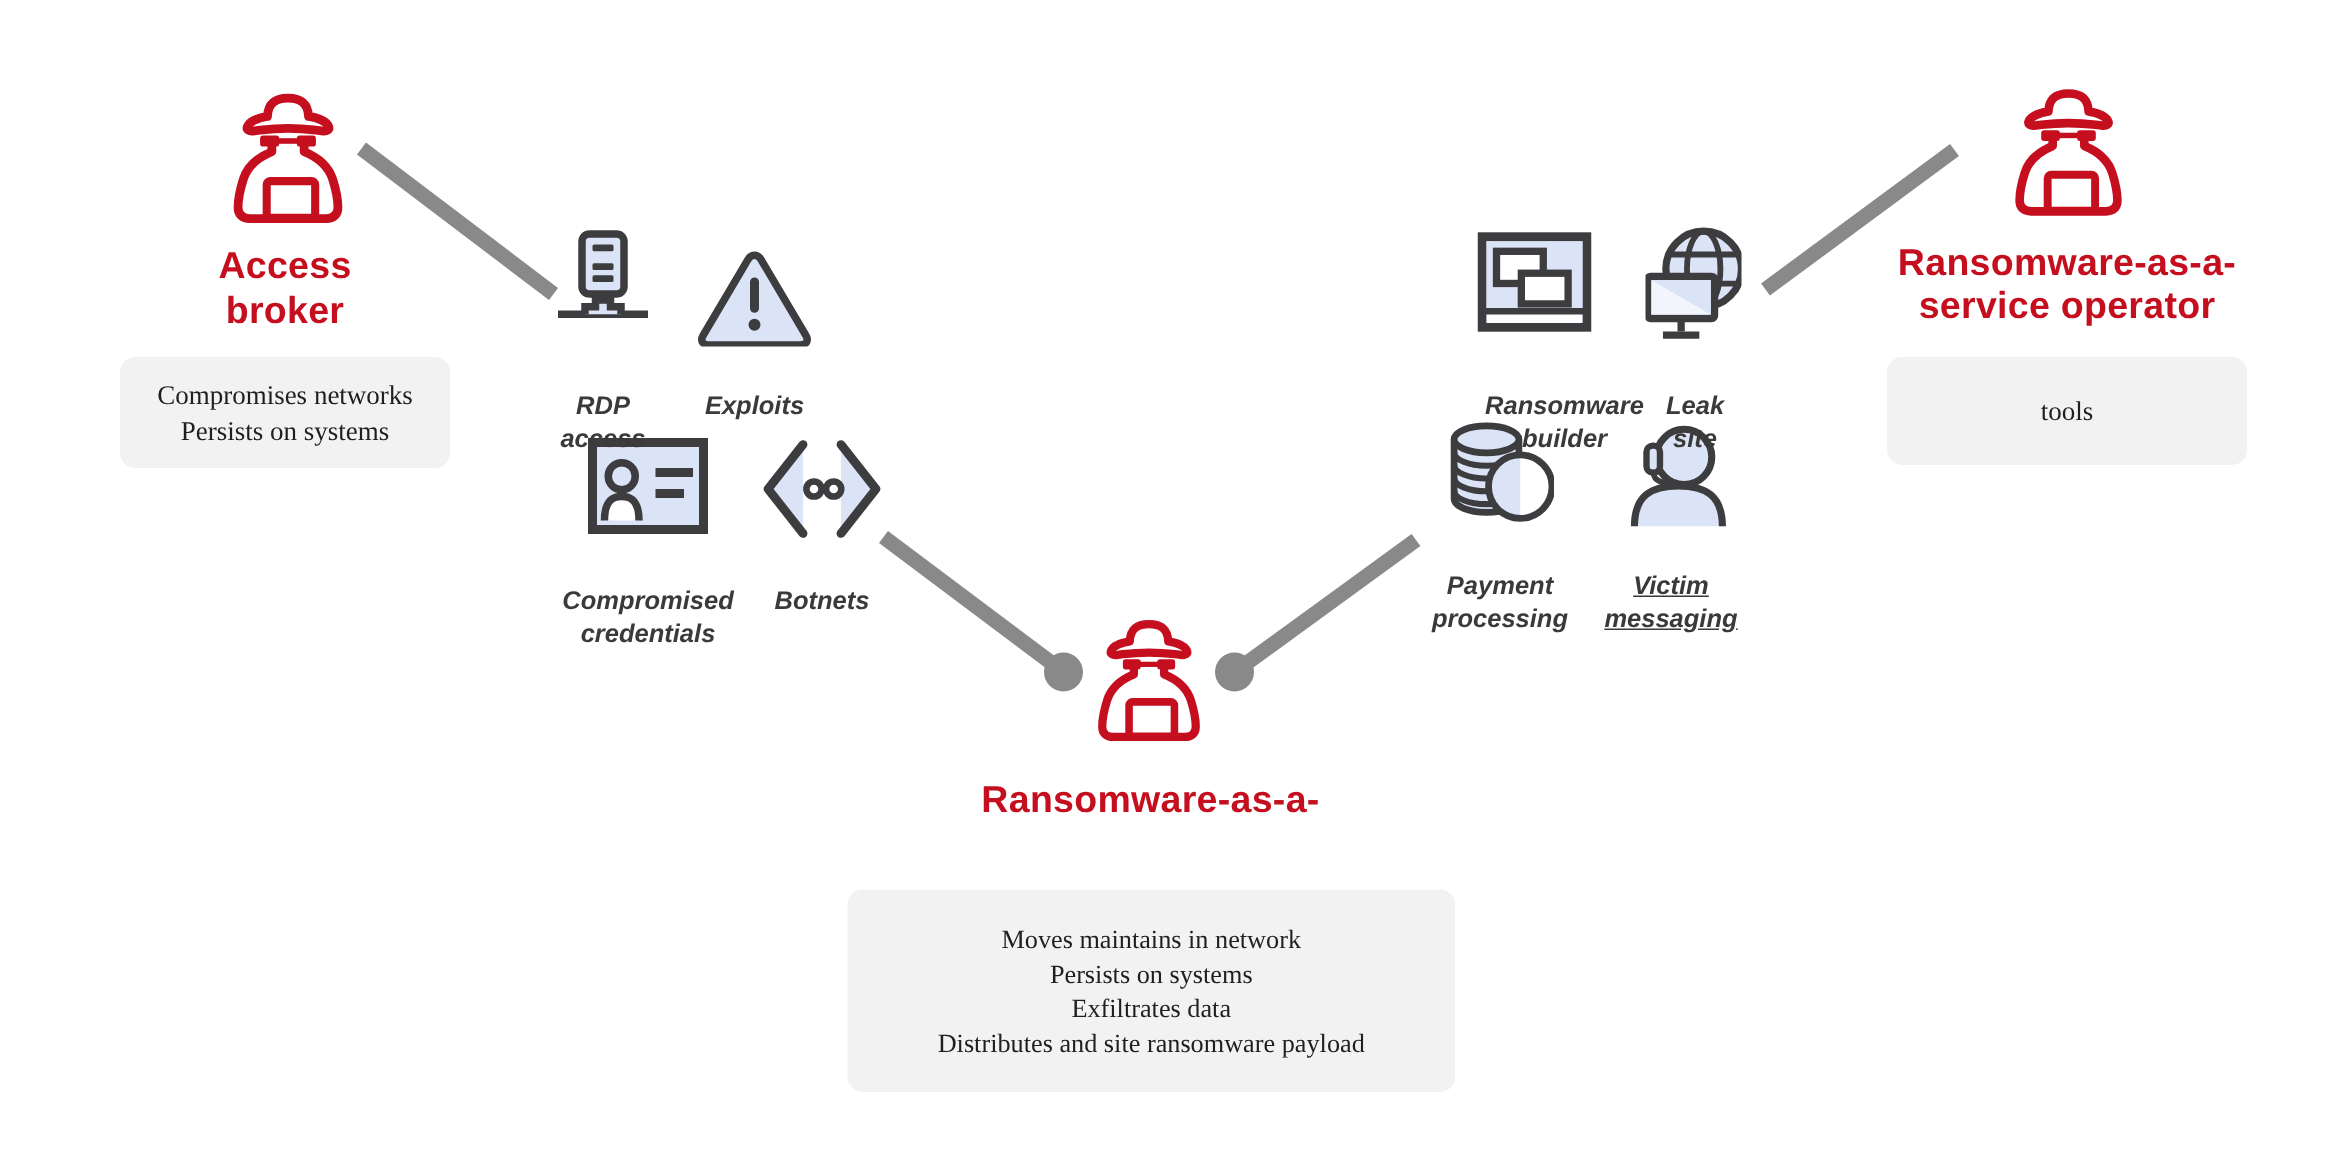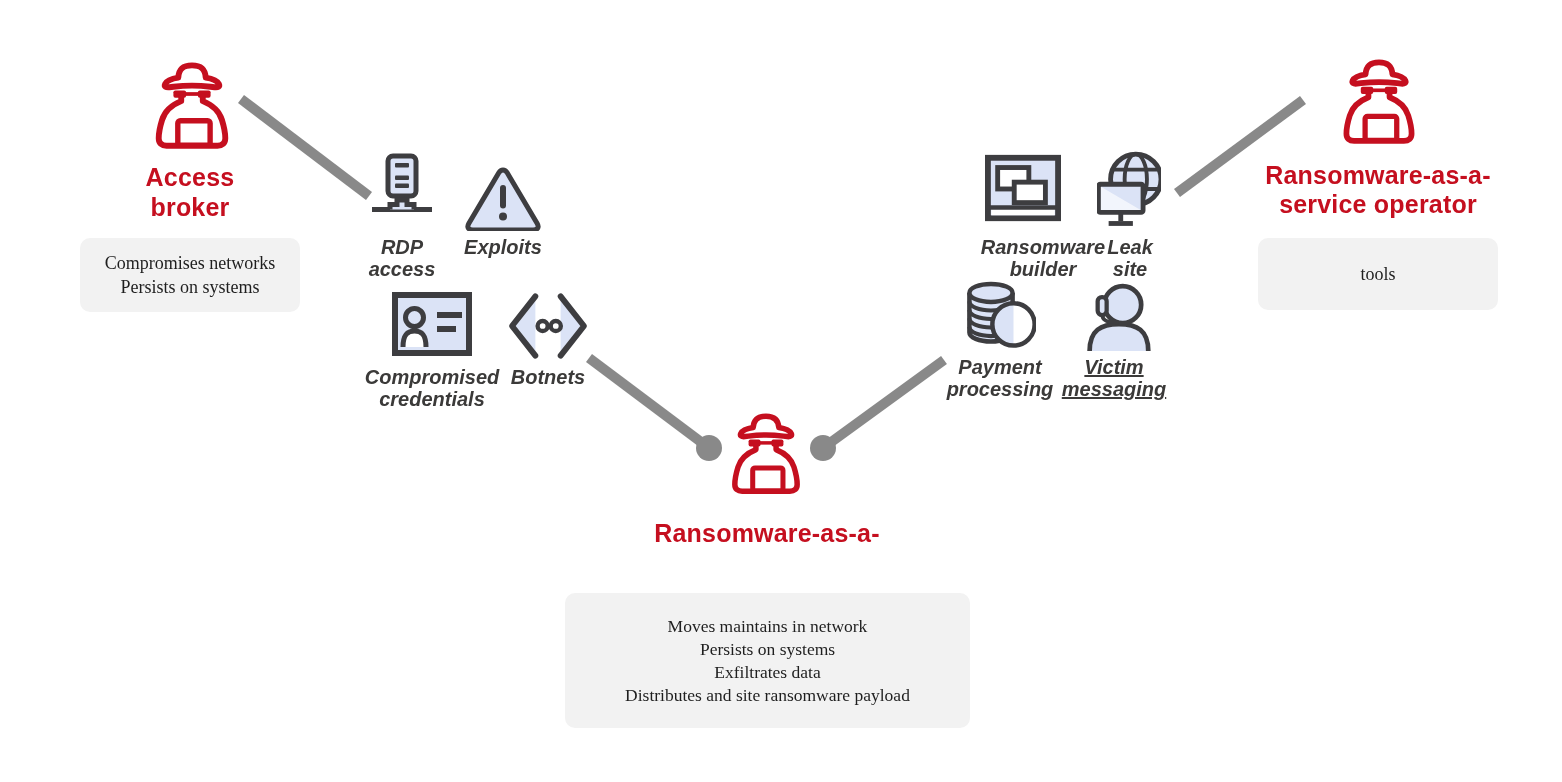--- a/index.html
+++ b/index.html
@@ -41,21 +41,21 @@
     font-size:18px;line-height:24px;
     text-align:center;
     display:flex;flex-direction:column;justify-content:center;font-family:Liberation Serif, serif;
   }
   .note-box.big{font-size:17.5px;line-height:23px;}
   .tool-label{
     position:absolute;z-index:3;
     text-align:center;
     font-style:italic;font-weight:600;
     color:var(--label-text);
-    font-size:20px;line-height:22px;
+    font-size:17px;line-height:22px;margin-top:24px;
   }
 </style>
 </head>
 <body>
 
 <div class="canvas">
 
   <svg class="overlay" width="1562" height="782" aria-hidden="true">
     <line x1="241" y1="99" x2="369" y2="196"></line>
     <line x1="589" y1="358" x2="709" y2="448"></line>

